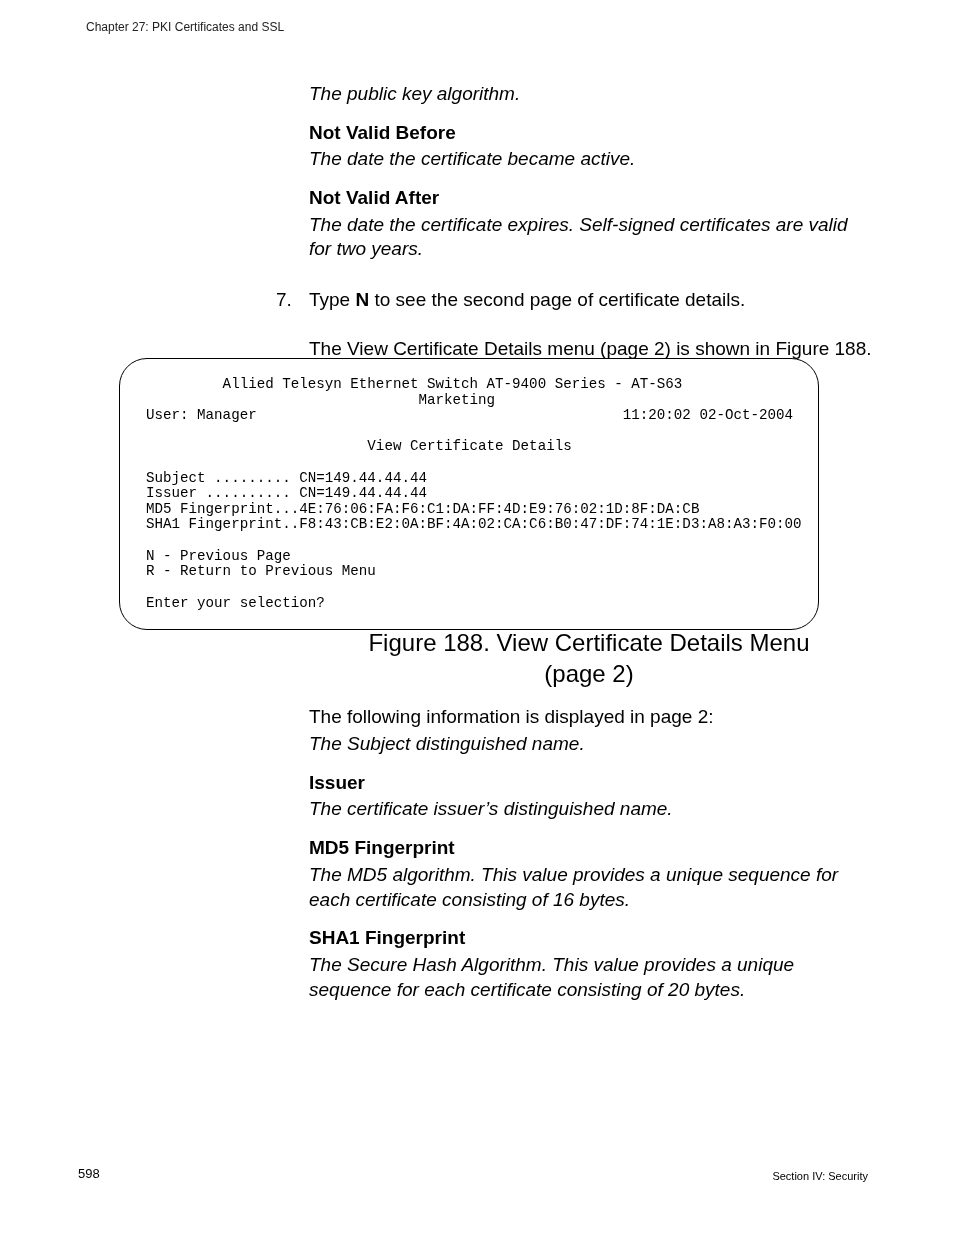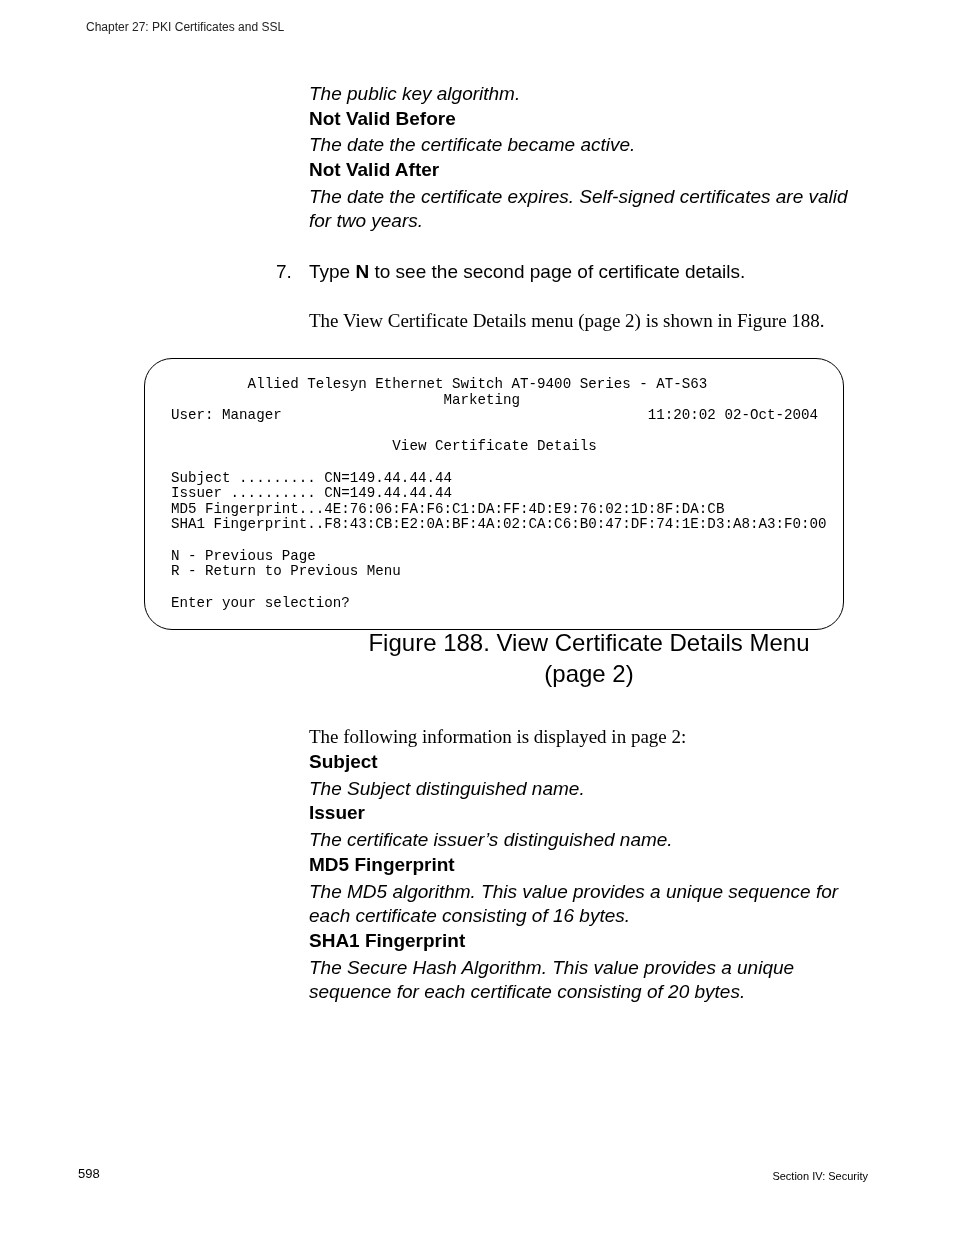--- a/index.html
+++ b/index.html
@@ -27,20 +27,21 @@
     color: #222;
   }
   .content {
     position: absolute;
     left: 309px;
     top: 80px;
     width: 563px;
   }
   .term {
     font-weight: 700;
+    margin-top: 14px;
   }
   .term:first-child { margin-top: 0; }
   .desc {
     margin-top: 2px;
     font-style: italic;
   }
   .step-row {
     position: relative;
     margin-top: 26px;
     margin-left: -33px;
@@ -50,25 +51,24 @@
     position: absolute;
     left: 0;
     top: 0;
   }
   .step-text {
     margin-left: 33px;
   }
   .step-text b { font-weight: 700; }
   .para {
     margin-top: 24px;
-    font-family: Liberation Serif, serif;
   }
   .terminal-box {
     position: absolute;
-    left: 144px;
+    left: 119px;
     top: 358px;
     width: 700px;
     border: 1.5px solid #000;
     border-radius: 28px;
     padding: 18px 26px 18px 26px;
     box-sizing: border-box;
   }
   .terminal-pre {
     font-family: "Courier New", Courier, monospace;
     font-size: 14.2px;
@@ -145,23 +145,22 @@
 <span> </span>
 <span>N - Previous Page</span>
 <span>R - Return to Previous Menu</span>
 <span> </span>
 <span>Enter your selection?</span></pre>
   </div>
 
   <div class="after-box">
     <div class="fig-caption">Figure 188.  View Certificate Details Menu (page 2)</div>
 
-    <div class="para" style="margin-top:36px;">The following information is displayed in page 2:</div>
+    <div class="para" style="margin-top:16px;">The following information is displayed in page 2:</div>
 
-    <div class="term">Subject</div>
     <div class="desc">The Subject distinguished name.</div>
 
     <div class="term">Issuer</div>
     <div class="desc">The certificate issuer’s distinguished name.</div>
 
     <div class="term">MD5 Fingerprint</div>
     <div class="desc">The MD5 algorithm. This value provides a unique sequence for each certificate consisting of 16 bytes.</div>
 
     <div class="term">SHA1 Fingerprint</div>
     <div class="desc">The Secure Hash Algorithm. This value provides a unique sequence for each certificate consisting of 20 bytes.</div>

